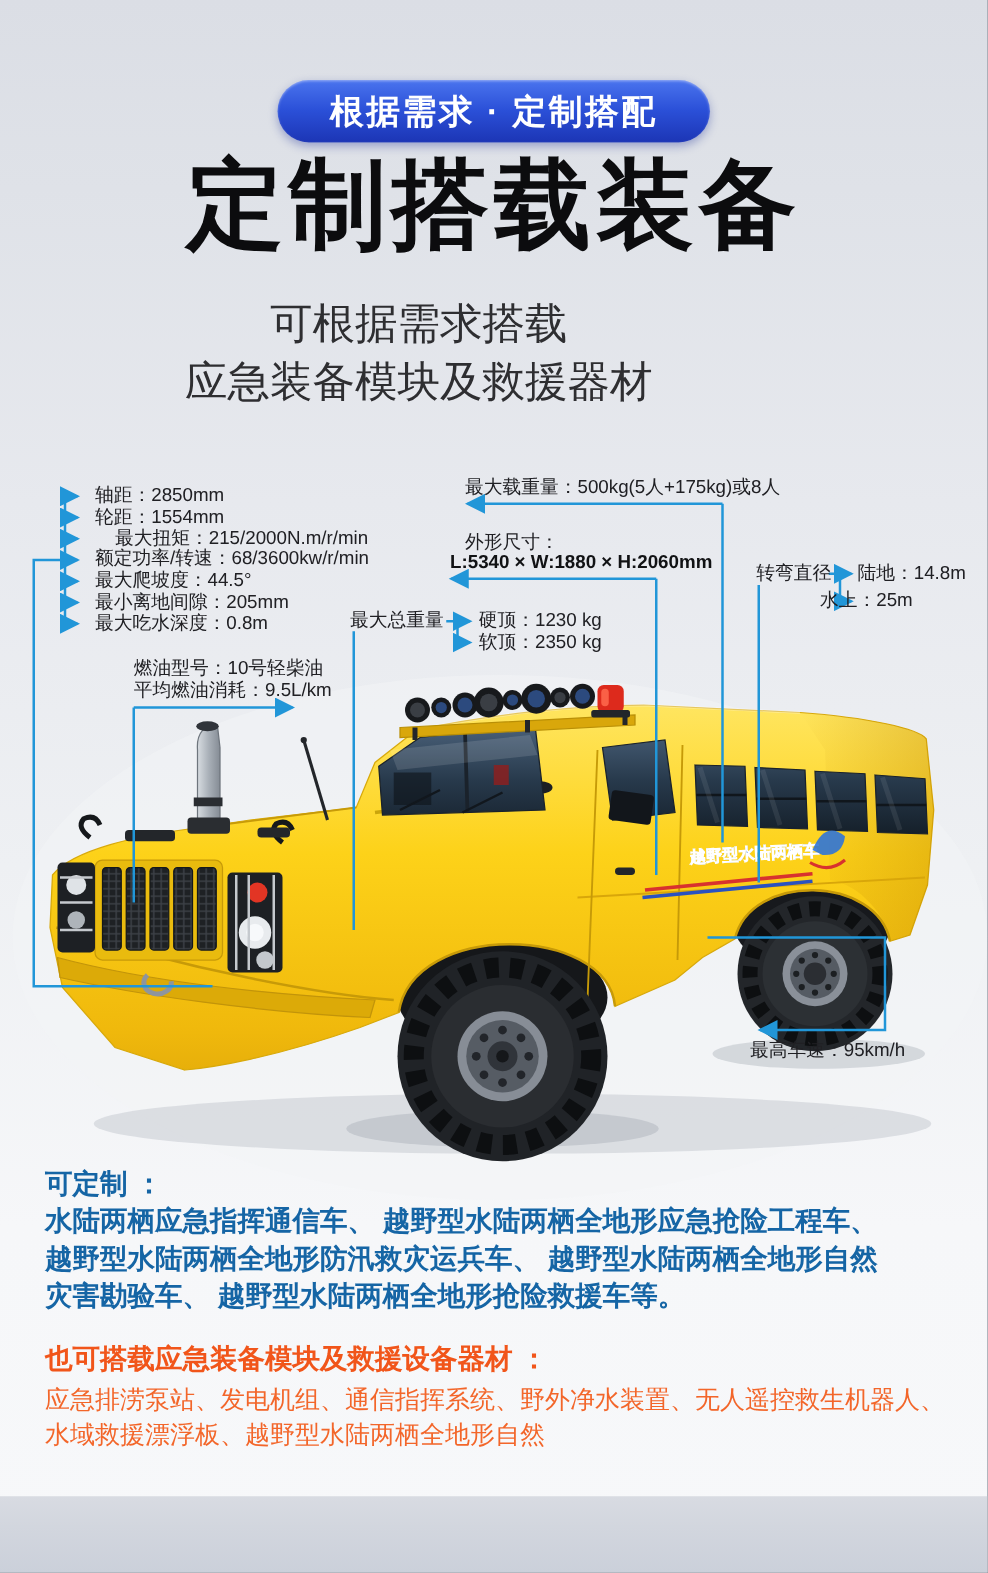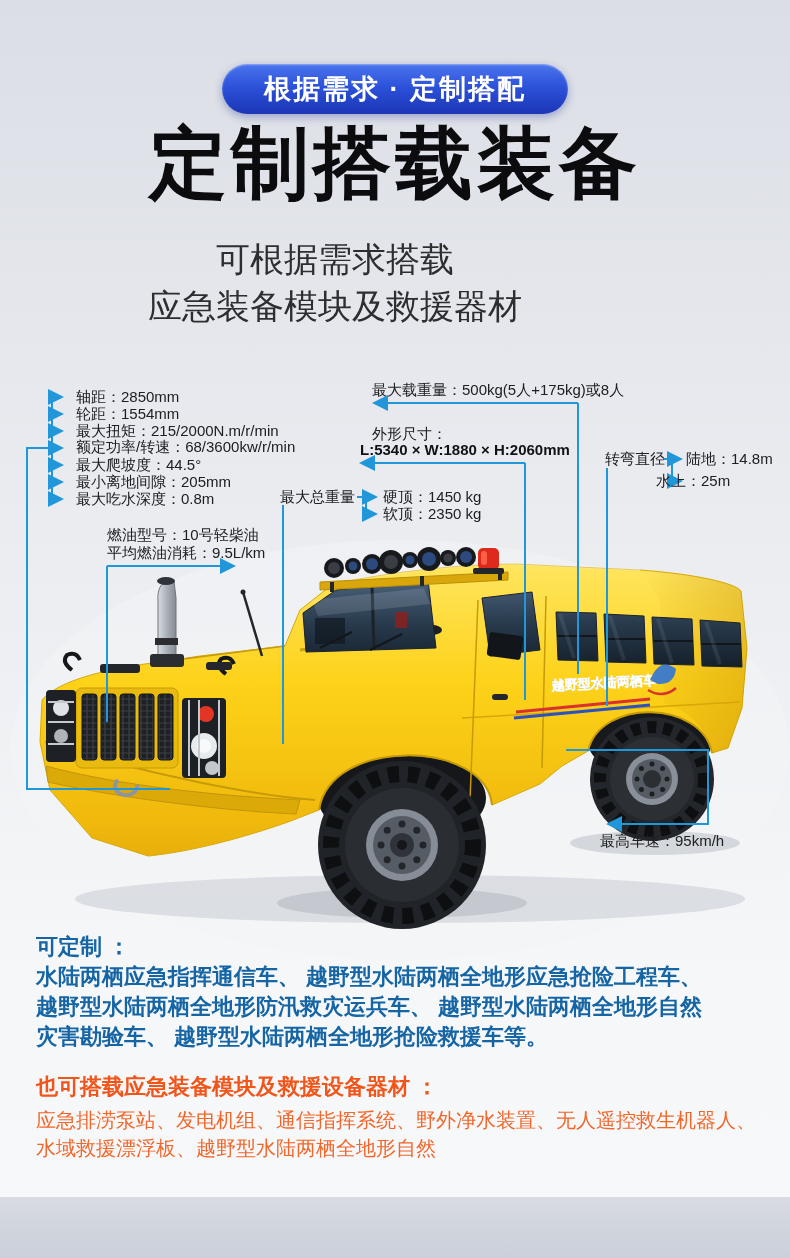--- a/index.html
+++ b/index.html
@@ -277,35 +277,35 @@
       <path d="M663,459 L672,459 L672,481"></path>
       <path d="M672,459 L681,459" marker-end="url(#arr)"></path>
       <path d="M672,481 L681,481" marker-end="url(#arr)"></path>
       <path d="M607,468 L607,706"></path>
       <path d="M566,750 L708,750 L708,824 L608,824" marker-end="url(#arr)"></path>
     </g>
   </svg>
 
   <div class="spec" style="left:76px;top:389px;">轴距：2850mm</div>
   <div class="spec" style="left:76px;top:406px;">轮距：1554mm</div>
-  <div class="spec" style="left:76px;top:423px;">最大扭矩：215/2000N.m/r/min</div>
+  <div class="spec" style="left:92px;top:423px;">最大扭矩：215/2000N.m/r/min</div>
   <div class="spec" style="left:76px;top:439px;">额定功率/转速：68/3600kw/r/min</div>
   <div class="spec" style="left:76px;top:457px;">最大爬坡度：44.5°</div>
   <div class="spec" style="left:76px;top:474px;">最小离地间隙：205mm</div>
   <div class="spec" style="left:76px;top:491px;">最大吃水深度：0.8m</div>
 
   <div class="spec" style="left:107px;top:527px;">燃油型号：10号轻柴油</div>
   <div class="spec" style="left:107px;top:545px;">平均燃油消耗：9.5L/km</div>
 
   <div class="spec" style="left:372px;top:382px;">最大载重量：500kg(5人+175kg)或8人</div>
   <div class="spec" style="left:372px;top:426px;">外形尺寸：</div>
   <div class="spec b" style="left:360px;top:442px;">L:5340 × W:1880 × H:2060mm</div>
 
   <div class="spec" style="left:280px;top:489px;">最大总重量</div>
-  <div class="spec" style="left:383px;top:489px;">硬顶：1450 kg</div>
+  <div class="spec" style="left:383px;top:489px;">硬顶：1230 kg</div>
   <div class="spec" style="left:383px;top:506px;">软顶：2350 kg</div>
 
   <div class="spec" style="left:605px;top:451px;">转弯直径</div>
   <div class="spec" style="left:686px;top:451px;">陆地：14.8m</div>
   <div class="spec" style="left:656px;top:473px;">水上：25m</div>
 
   <div class="spec" style="left:600px;top:833px;">最高车速：95km/h</div>
 
   <div class="cust">
     <div>可定制 ：</div>

